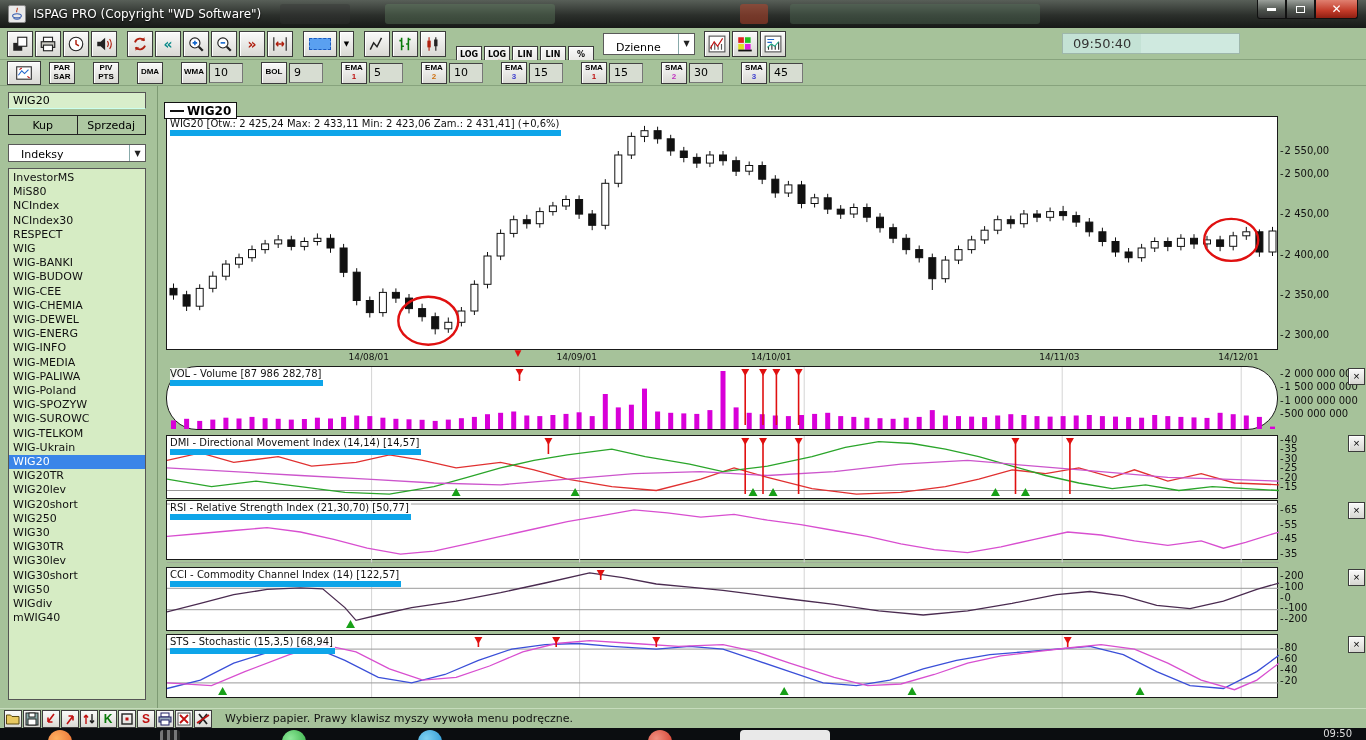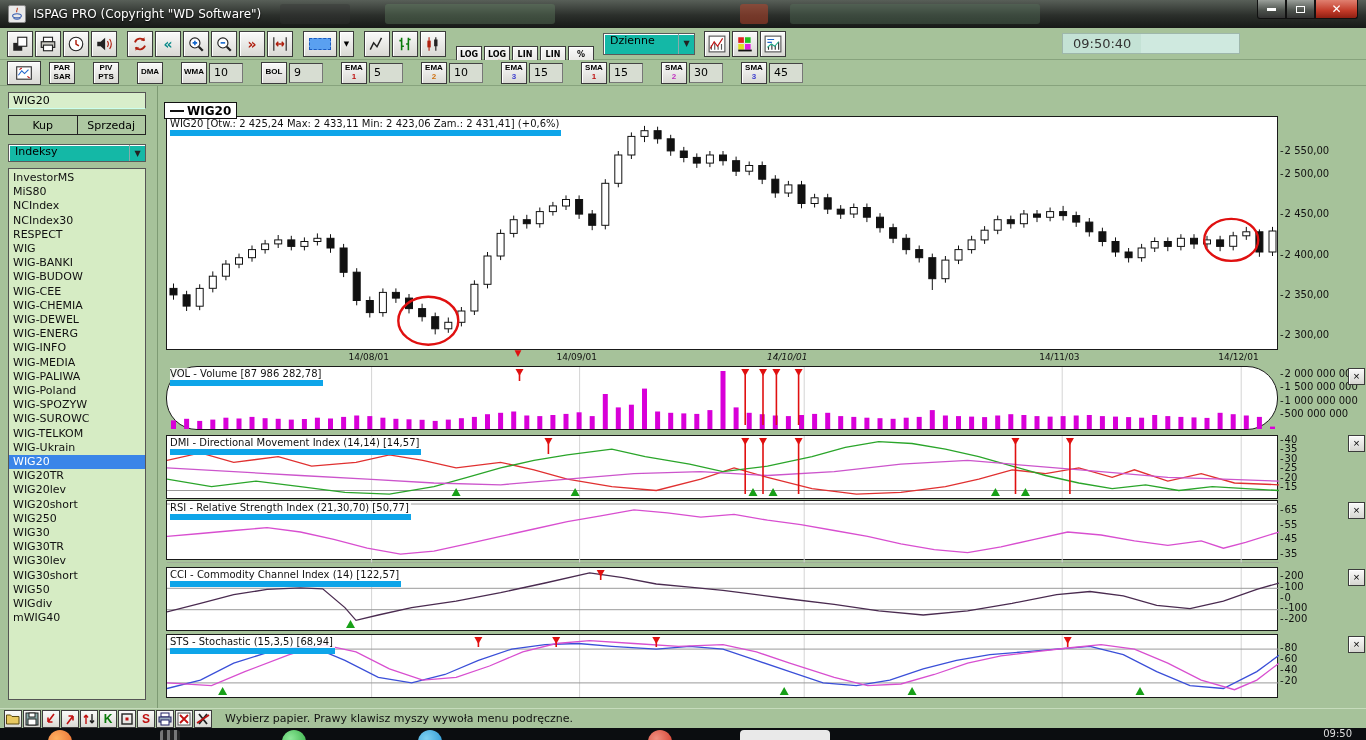--- a/index.html
+++ b/index.html
@@ -28,22 +28,22 @@
   .toolbar2{position:absolute;left:0;top:60px;width:1366px;height:26px;background:#a6c29a;
     border-bottom:1px solid #87a37d;display:flex;align-items:center;padding-left:6px;}
   .tbtn{width:26px;height:26px;margin:0 1px;border:1px solid #3c3c3c;
     background:linear-gradient(#fafafa,#d9d9d4);box-shadow:inset 1px 1px 0 #fff;
     display:inline-flex;align-items:center;justify-content:center;padding:0;cursor:pointer;
     font-family:"DejaVu Sans",sans-serif;}
   .tgap{width:8px;}
   .glyphtxt{font-weight:bold;font-size:14px;line-height:1;}
   .scalebtn{display:flex;flex-direction:column;align-items:center;justify-content:center;
     font-size:8px;font-weight:bold;line-height:1.05;}
-  .combo{height:22px;background:#14b8a6;border:1px solid #5a5a5a;display:inline-flex;
-    align-items:flex-start;font-size:11px;padding-left:6px;position:relative;cursor:pointer;
+  .combo{height:22px;background:#ffffff;border:1px solid #5a5a5a;display:inline-flex;
+    align-items:flex-end;font-size:11px;padding-left:12px;position:relative;cursor:pointer;
     box-shadow:inset 1px 1px 0 #fff;}
   .combo .arr{margin-left:auto;width:16px;text-align:center;font-size:8px;color:#222;
     border-left:1px solid #8aa;align-self:stretch;display:flex;align-items:center;justify-content:center;}
   .timebox{position:absolute;right:126px;top:5px;width:178px;height:21px;background:#cfe9df;
     border:1px solid #9eb7ab;display:flex;align-items:center;font-size:13px;color:#333;}
   .timebox .tval{background:#c4e2d5;height:100%;display:flex;align-items:center;padding:0 10px;}
   .ind-item{display:flex;align-items:center;margin-right:18px;}
   .ind-btn{min-width:26px;height:22px;border:1px solid #3c3c3c;background:linear-gradient(#fafafa,#d9d9d4);
     box-shadow:inset 1px 1px 0 #fff;font-size:8px;font-weight:bold;line-height:1.05;
     display:inline-flex;flex-direction:column;align-items:center;justify-content:center;padding:0 2px;cursor:pointer;}
@@ -582,21 +582,21 @@
       <span class="axis-label" style="left: 1122px; top: 162.538px;">2 400,00</span>
       <span class="axis-label" style="left: 1122px; top: 202.956px;">2 350,00</span>
       <span class="axis-label" style="left: 1122px; top: 243.375px;">2 300,00</span>
       <div class="legendbox">
         <span class="sw"></span>
         <span>WIG20</span>
       </div>
       <div class="datestrip" style="top: 265px;">
         <span class="datelabel" style="left: 182.608px;">14/08/01</span>
         <span class="datelabel" style="left: 390.552px;">14/09/01</span>
-        <span class="datelabel" style="left: 601px; font-style: italic;">14/10/01</span>
+        <span class="datelabel" style="left: 585px;">14/10/01</span>
         <span class="datelabel" style="left: 873.16px;">14/11/03</span>
         <span class="datelabel" style="left: 1052.19px;">14/12/01</span>
         <span class="axis-arrow" style="left: 348.504px;">▼</span>
       </div>
       <div class="panel" style="top: 280px; height: 64px; border-radius: 31px;">
         <svg width="1112" height="62">
           <line x1="204.6" y1="0" x2="204.6" y2="62" stroke="#d4d4d4"></line>
           <line x1="412.6" y1="0" x2="412.6" y2="62" stroke="#d4d4d4"></line>
           <line x1="637.2" y1="0" x2="637.2" y2="62" stroke="#d4d4d4"></line>
           <line x1="895.2" y1="0" x2="895.2" y2="62" stroke="#d4d4d4"></line>

